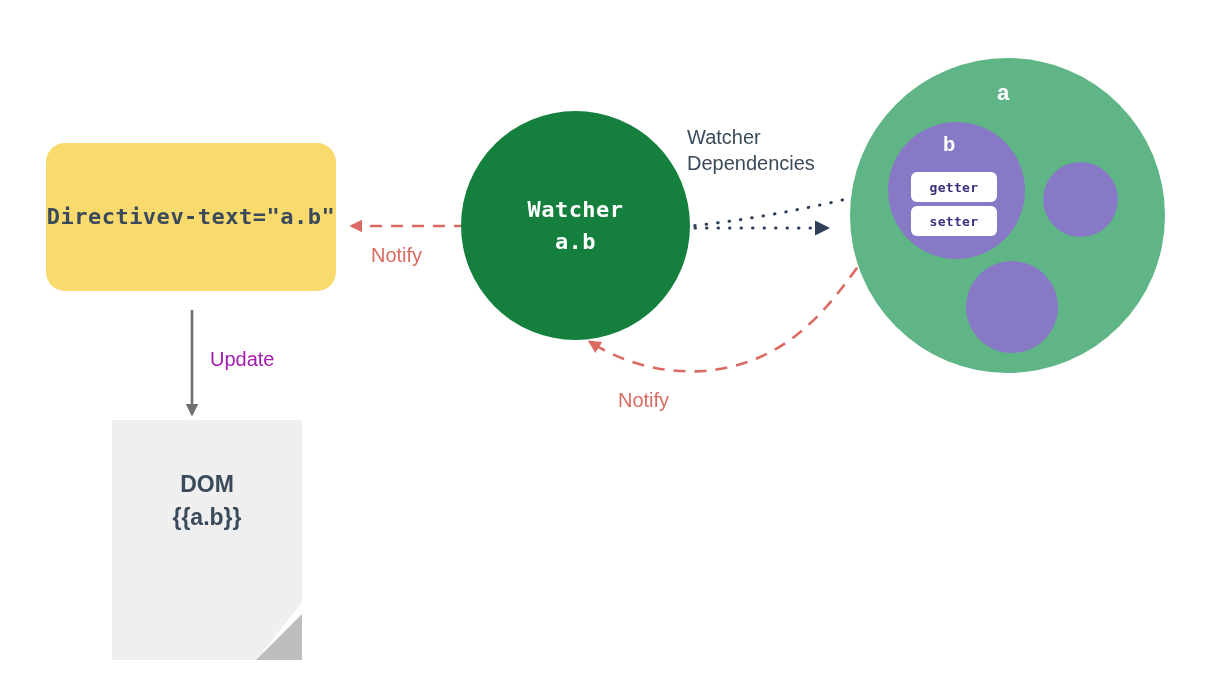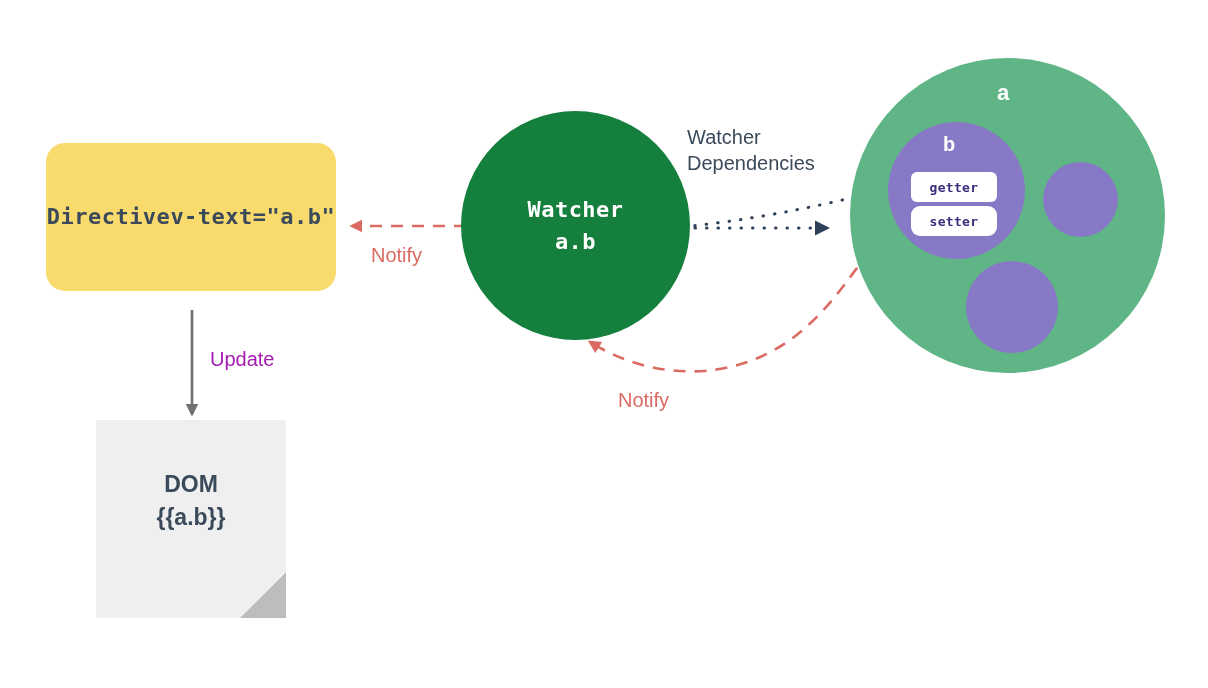--- a/index.html
+++ b/index.html
@@ -46,24 +46,24 @@
     font-size: 22px;
     color: #3B4A5A;
     line-height: 1.42;
     letter-spacing: 0.5px;
     white-space: pre;
   }
 
   
   .dom-doc {
     position: absolute;
-    left: 96px;
+    left: 112px;
     top: 420px;
     width: 190px;
-    height: 198px;
+    height: 240px;
     z-index: 4;
   }
   .dom-doc .paper {
     position: absolute;
     inset: 0;
     background: #EFEFEF;
     clip-path: polygon(0 0, 100% 0, 100% 76%, 76% 100%, 0 100%);
   }
   .dom-doc .fold {
     position: absolute;
@@ -182,21 +182,21 @@
     z-index: 6;
   }
   .pill span {
     font-family: "DejaVu Sans Mono", "Liberation Mono", monospace;
     font-weight: bold;
     font-size: 13px;
     color: #3B2E7E;
     letter-spacing: 0.3px;
   }
   .pill-getter { top: 172px; }
-  .pill-setter { top: 206px; border-radius: 9px; }
+  .pill-setter { top: 206px; }
 
   
   .edge-label {
     position: absolute;
     z-index: 7;
     white-space: pre;
   }
   .label-notify-top {
     left: 371px;
     top: 244px;

